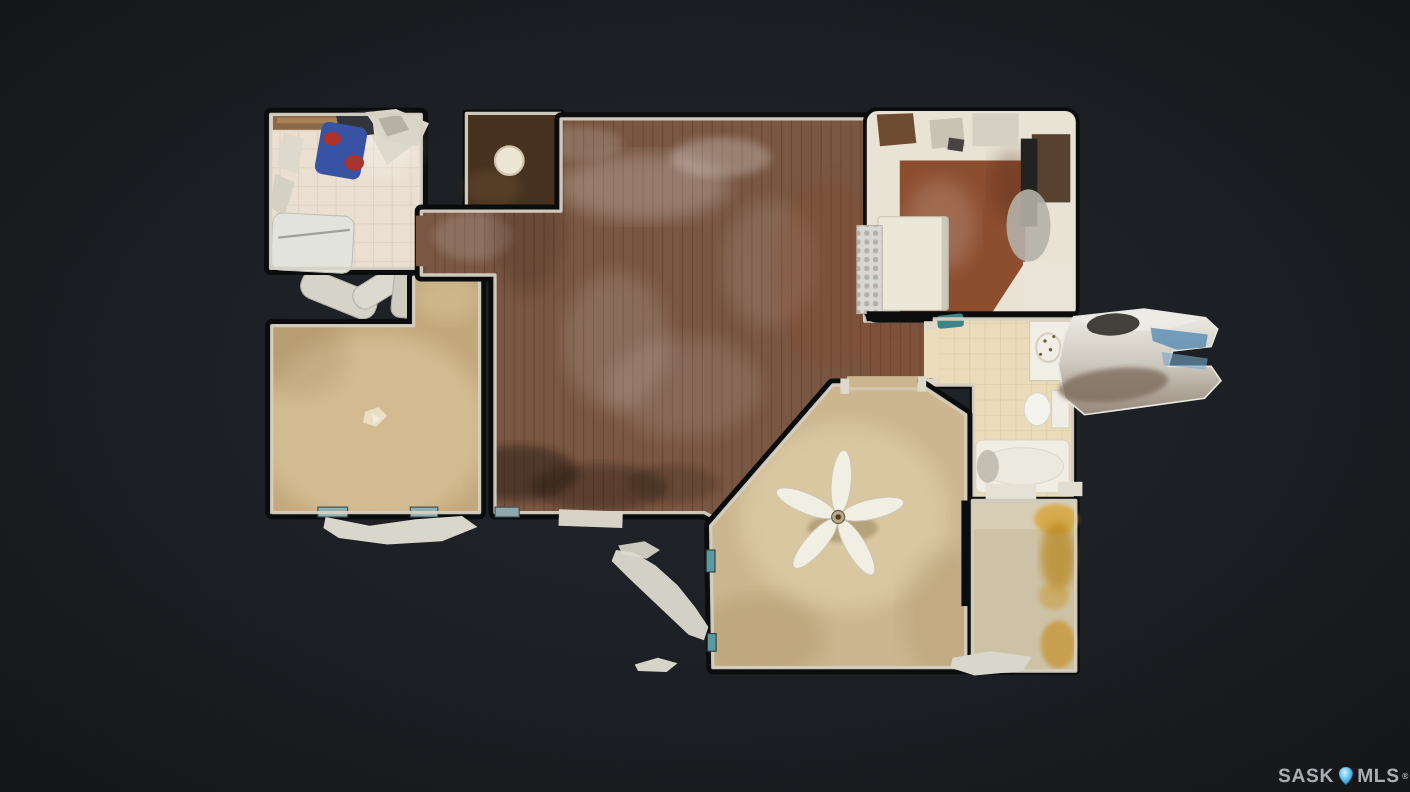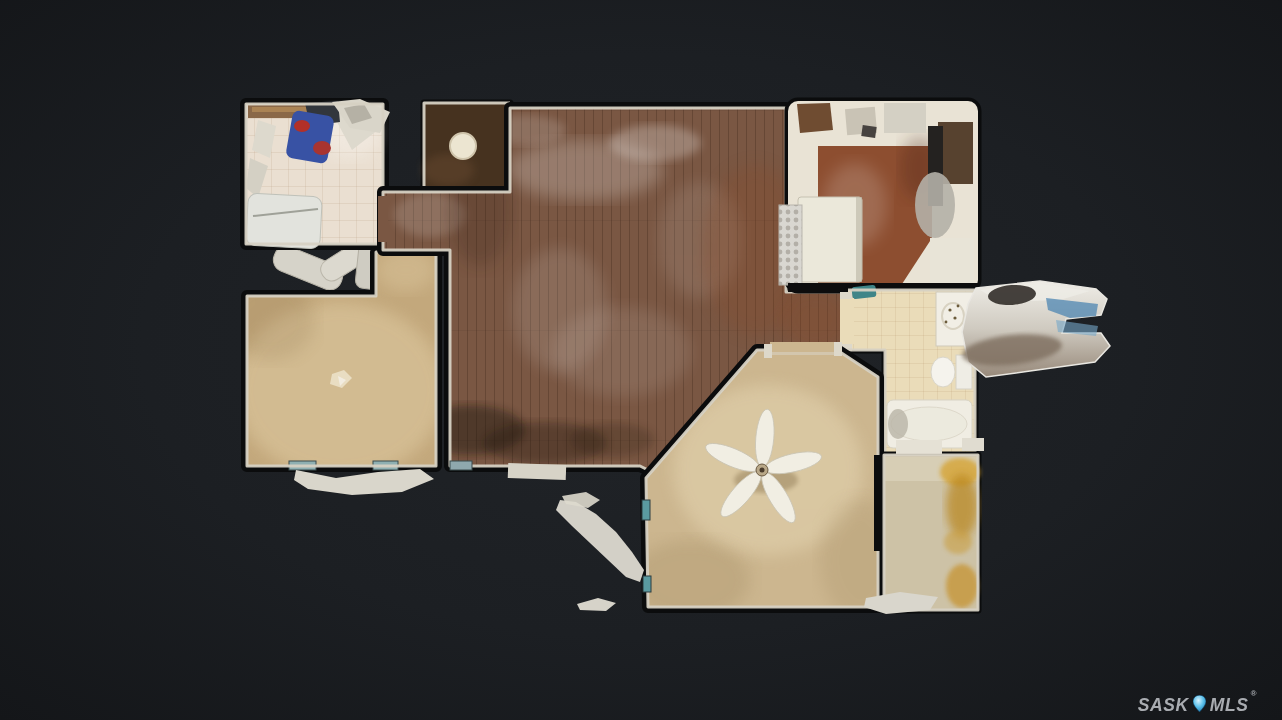--- a/index.html
+++ b/index.html
@@ -3,23 +3,23 @@
 <meta charset="utf-8">
 <style>
   html,body{margin:0;padding:0;width:1282px;height:720px;overflow:hidden;
     font-family:"Liberation Sans",sans-serif;}
   body{background:radial-gradient(ellipse at 50% 48%, #212428 0%, #1c1f23 55%, #141619 100%);}
   .stage{position:relative;width:1282px;height:720px;}
   .plan-svg{position:absolute;left:0;top:0;}
   .wallB{fill:none;stroke:#0b0c0d;stroke-width:12;stroke-linejoin:round;}
   .wallBthin{fill:none;stroke:#0b0c0d;stroke-width:7;stroke-linejoin:round;}
   .trim{fill:none;stroke:#d6d1c3;stroke-width:3;stroke-linejoin:round;opacity:.95;}
-  .watermark{position:absolute;right:24px;bottom:4px;display:flex;align-items:flex-start;
+  .watermark{position:absolute;right:0;bottom:4px;display:flex;align-items:flex-end;
     gap:3px;color:#a9acb1;font-weight:700;font-size:17.5px;letter-spacing:.6px;
-    user-select:none;font-style:italic;}
+    user-select:none;}
   .watermark .reg{font-size:8px;vertical-align:super;position:relative;top:-6px;left:-1px;font-weight:700;}
   .pin{margin:0 1px 2px 1px;}
 </style>
 </head>
 <body>
 
 <div class="stage">
 
 <svg class="plan-svg" width="1282" height="720" viewBox="0 0 1282 720" xmlns="http://www.w3.org/2000/svg">
   <defs>

